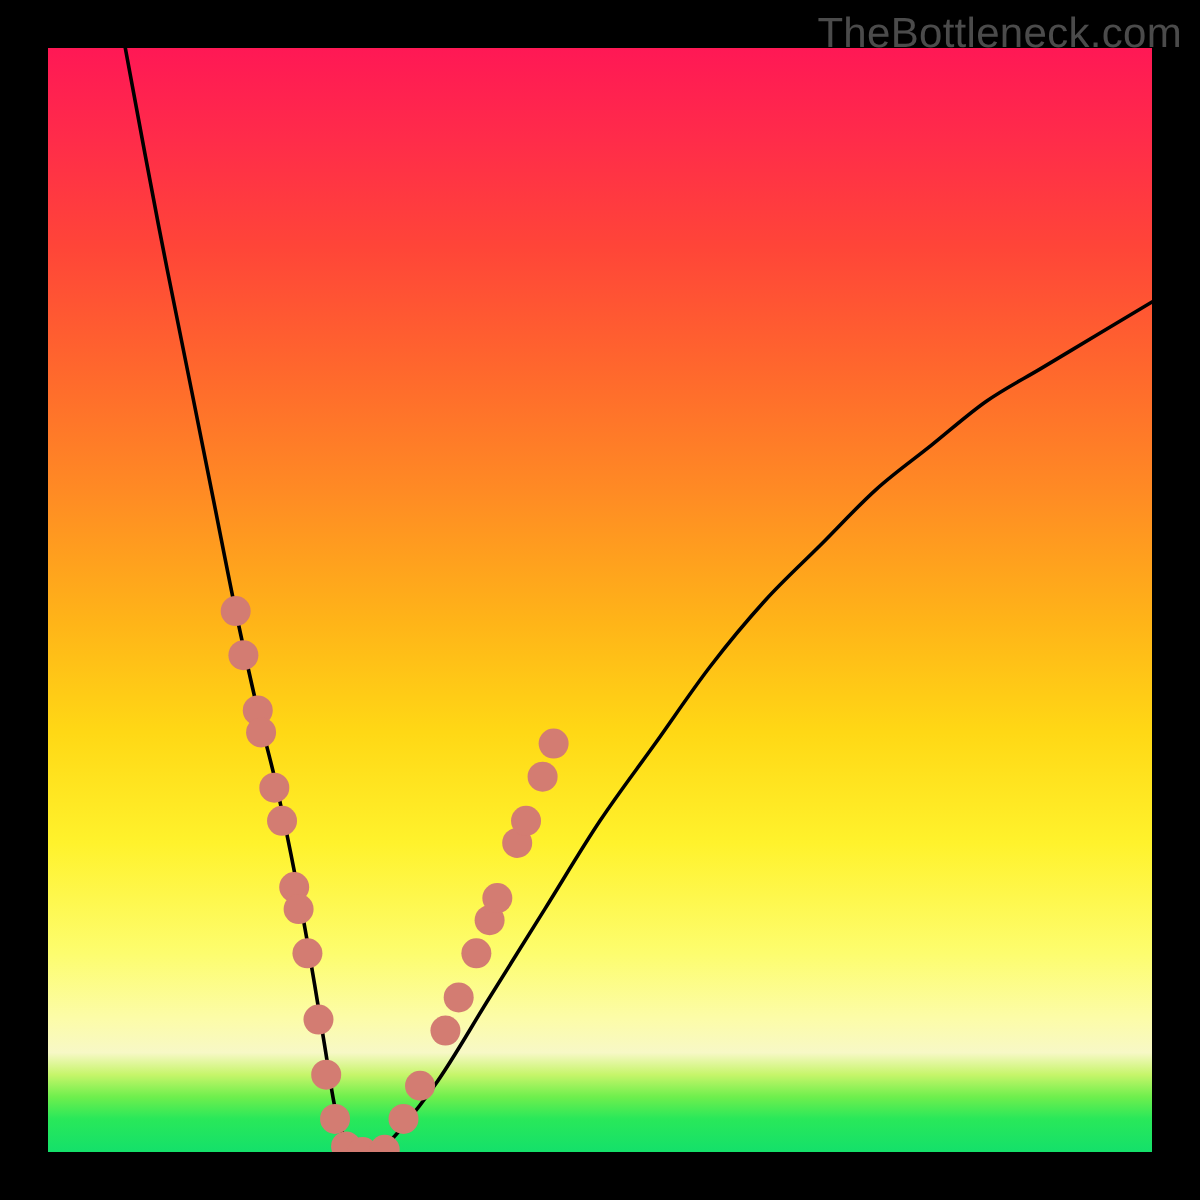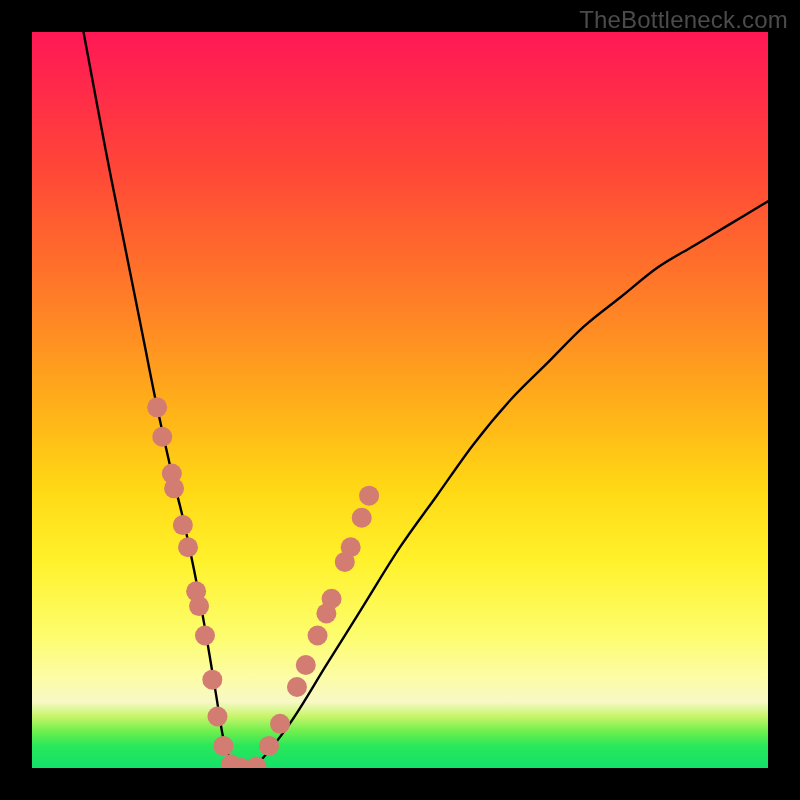--- a/index.html
+++ b/index.html
@@ -40,21 +40,21 @@
       #6fef4d 95%,
       #29e85a 97%,
       #14e06a 100%
     );
   }
   .watermark {
     position: absolute;
     top: 6px;
     right: 12px;
     color: #4b4b4b;
-    font-size: 24px;
+    font-size: 28px;
     font-weight: 400;
     letter-spacing: 0.2px;
     user-select: none;
   }
   svg.curve {
     position: absolute;
     left: 0;
     top: 0;
     width: 736px;
     height: 736px;

